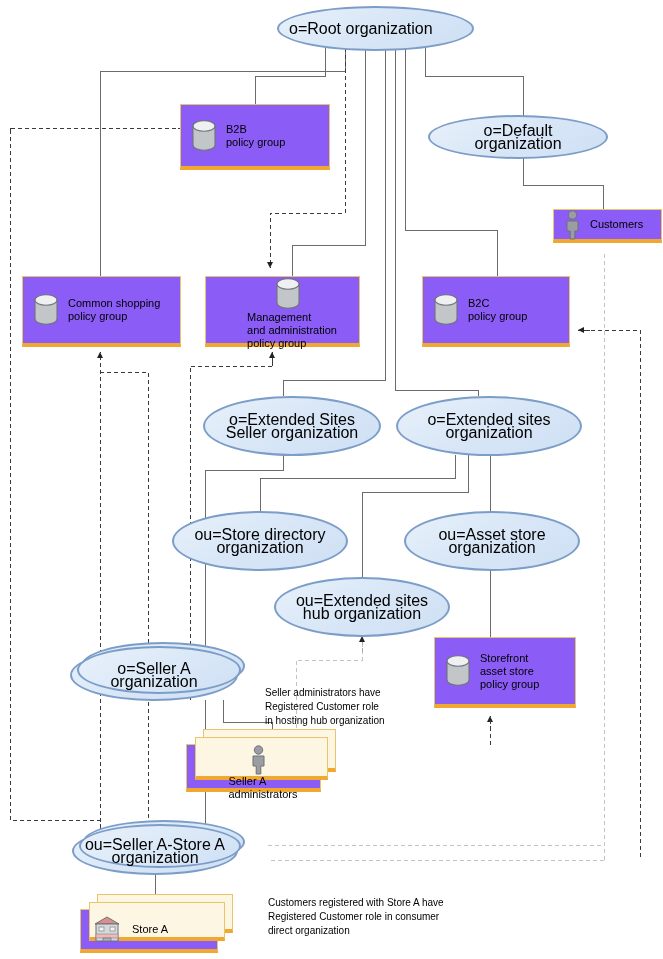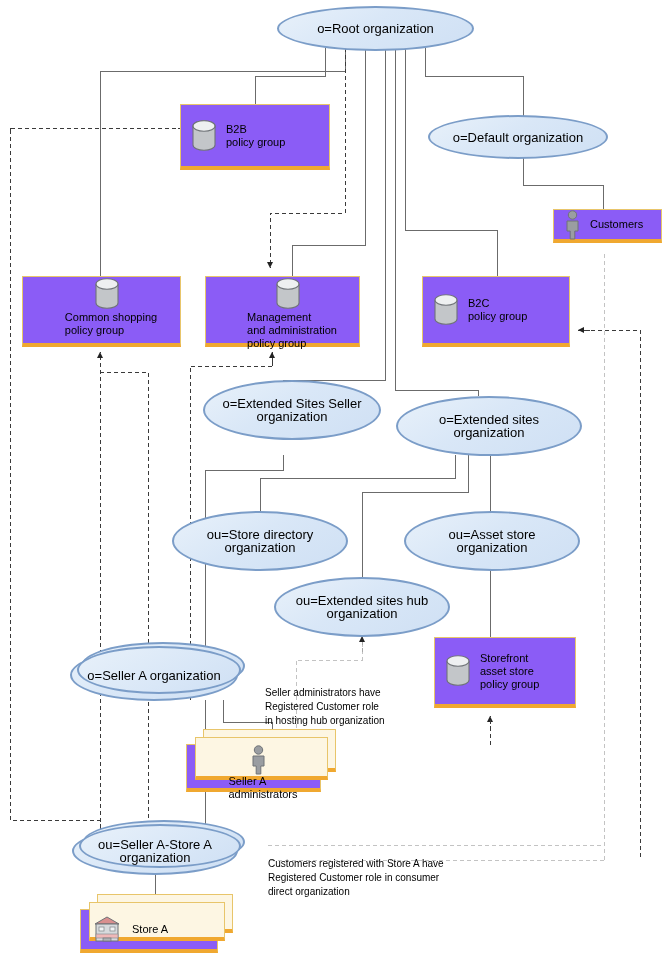--- a/index.html
+++ b/index.html
@@ -24,24 +24,23 @@
 
   
   .node-ellipse{
     position:absolute;
     box-sizing:border-box;
     border-radius:50%;
     background:linear-gradient(150deg,#e8f1fa 0%,#d9e7f7 45%,#cfe0f4 100%);
     border:2px solid #7b9dc8;
     display:flex;
     align-items:center;
-    justify-content:center;
     text-align:center;
     color:#000;
-    font-size:13px;
+    font-size:16px;
     line-height:13px;
     z-index:5;
   }
   .node-ellipse .etext{ padding:0 10px; }
 
   
   .ell-stack::before,
   .ell-stack::after{
     content:"";
     position:absolute;
@@ -204,21 +203,21 @@
   </div>
 
   <div class="node-box" style="left:553px;top:209px;width:109px;height:34px;">
     <svg class="icon" width="17" height="30" viewBox="0 0 17 30">
       <circle cx="8.5" cy="5" r="4.2" fill="#9a9da1" stroke="#6f7377" stroke-width="1"></circle>
       <path d="M3,11 h11 v10 h-3.2 v8 h-4.6 v-8 h-3.2 z" fill="#9a9da1" stroke="#6f7377" stroke-width="1"></path>
     </svg>
     <span class="btext">Customers</span>
   </div>
 
-  <div class="node-box" style="left:22px;top:276px;width:159px;height:71px;flex-direction:column;">
+  <div class="node-box" style="left:22px;top:276px;width:159px;height:71px;">
     <svg class="icon" width="26" height="34" viewBox="0 0 26 34">
       <path d="M2,7 L2,26 A11,5.2 0 0 0 24,26 L24,7" fill="#c3c6c9" stroke="#6f7377" stroke-width="1.1"></path>
       <ellipse cx="13" cy="7" rx="11" ry="5.2" fill="#eef0f1" stroke="#6f7377" stroke-width="1.1"></ellipse>
     </svg>
     <span class="btext">Common shopping
 policy group</span>
   </div>
 
   <div class="node-box" style="left:205px;top:276px;width:155px;height:71px;flex-direction:column;">
     <svg class="icon" width="26" height="34" viewBox="0 0 26 34">
@@ -232,21 +231,21 @@
 
   <div class="node-box" style="left:422px;top:276px;width:148px;height:71px;">
     <svg class="icon" width="26" height="34" viewBox="0 0 26 34">
       <path d="M2,7 L2,26 A11,5.2 0 0 0 24,26 L24,7" fill="#c3c6c9" stroke="#6f7377" stroke-width="1.1"></path>
       <ellipse cx="13" cy="7" rx="11" ry="5.2" fill="#eef0f1" stroke="#6f7377" stroke-width="1.1"></ellipse>
     </svg>
     <span class="btext">B2C
 policy group</span>
   </div>
 
-  <div class="node-ellipse" style="left:203px;top:380px;width:178px;height:60px;">
+  <div class="node-ellipse" style="left:203px;top:396px;width:178px;height:60px;">
     <span class="etext">o=Extended Sites
 Seller organization</span>
   </div>
 
   <div class="node-ellipse" style="left:396px;top:396px;width:186px;height:60px;">
     <span class="etext">o=Extended sites
 organization</span>
   </div>
 
   <div class="node-ellipse" style="left:172px;top:511px;width:176px;height:60px;">
@@ -302,17 +301,17 @@
       <rect x="5" y="19" width="22" height="4" fill="#f0b8b8" stroke="#8b8e92" stroke-width="0.7"></rect>
       <rect x="12" y="23" width="8" height="3" fill="#aeb2b6" stroke="#6f7377" stroke-width="0.7"></rect>
     </svg>
     <span class="btext">Store A</span>
   </div>
 
   <div class="annot" style="left:265px;top:686px;width:190px;">Seller administrators have
 Registered Customer role
 in hosting hub organization</div>
 
-  <div class="annot" style="left:268px;top:857px;width:250px;">Customers registered with Store A have
+  <div class="annot" style="left:268px;top:896px;width:250px;">Customers registered with Store A have
 Registered Customer role in consumer
 direct organization</div>
 
 </div>
 
 </body></html>

